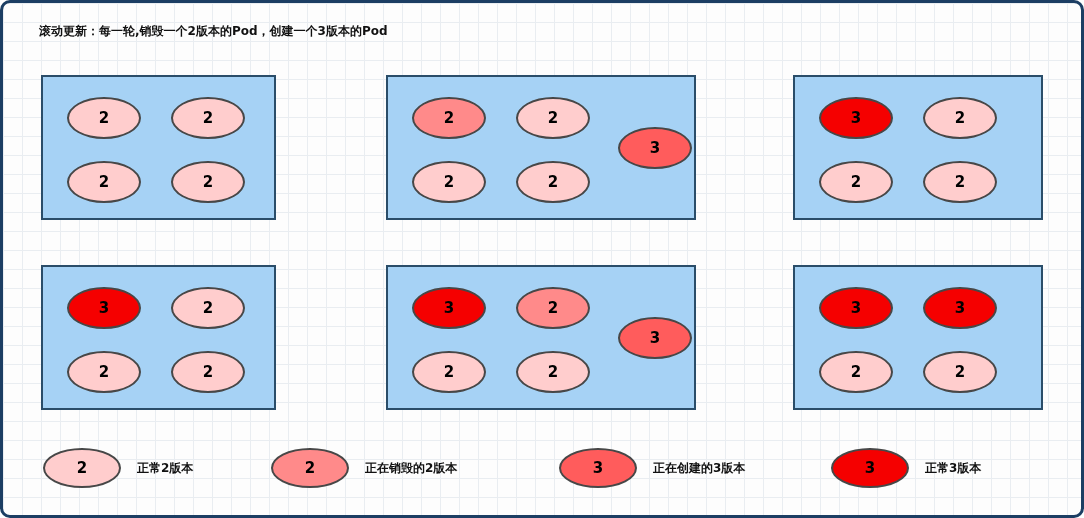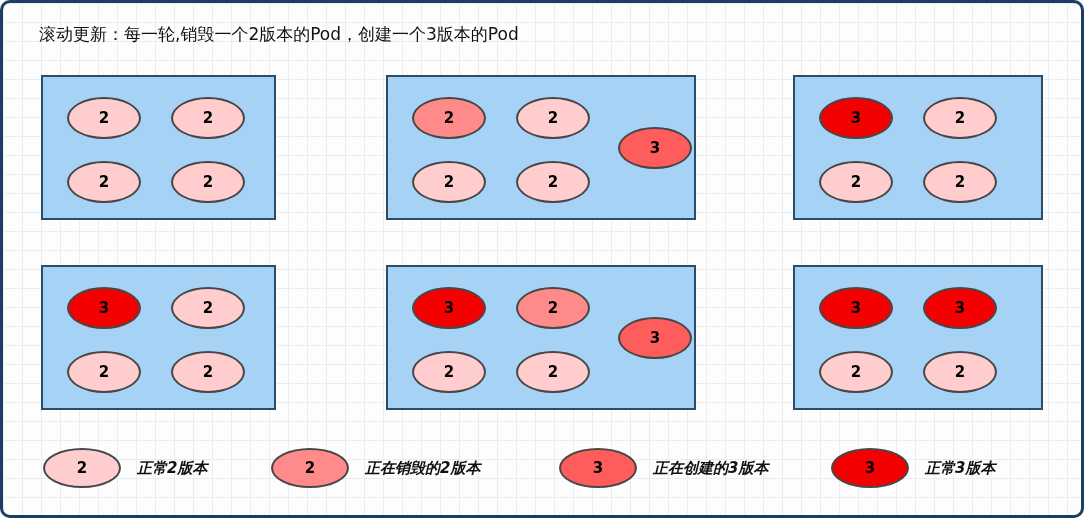--- a/index.html
+++ b/index.html
@@ -12,21 +12,21 @@
     position:relative;width:1084px;height:518px;box-sizing:border-box;
     border:3px solid #1c3e63;border-radius:10px;overflow:hidden;
     background-color:#fdfdfd;
     background-image:
       linear-gradient(to right,#e9edf1 1px,transparent 1px),
       linear-gradient(to bottom,#e9edf1 1px,transparent 1px);
     background-size:19px 19px;
   }
   .title{
     position:absolute;left:36px;top:20px;
-    font-size:17px;font-weight:normal;color:#111;
+    font-size:12px;font-weight:bold;color:#111;
     white-space:nowrap;
   }
   .box{
     position:absolute;box-sizing:border-box;
     background:#a6d2f5;border:2px solid #2a4d69;
     display:grid;grid-template-columns:74px 74px;
     column-gap:30px;row-gap:22px;
     padding:20px 0 0 24px;
     align-content:start;
   }
@@ -49,21 +49,21 @@
   .pod.extra{
     position:absolute;right:2px;top:50%;transform:translateY(-50%);
   }
   .legend{position:absolute;left:0;top:445px;width:1084px;height:50px;}
   .legend-item{position:absolute;display:flex;align-items:center;gap:16px;}
   .li0{left:40px;}
   .li1{left:268px;}
   .li2{left:556px;}
   .li3{left:828px;}
   .legend-pod{width:78px;height:40px;}
-  .legend-text{font-size:15px;font-weight:bold;color:#111;white-space:nowrap;font-style:italic;}
+  .legend-text{font-size:12px;font-weight:bold;color:#111;white-space:nowrap;}
 </style>
 </head>
 <body>
 
 <div class="frame">
 
   <div class="title">滚动更新：每一轮,销毁一个2版本的Pod，创建一个3版本的Pod</div>
 
   <div class="box b0">
     <div class="pod" data-state="normal_v2">2</div>

